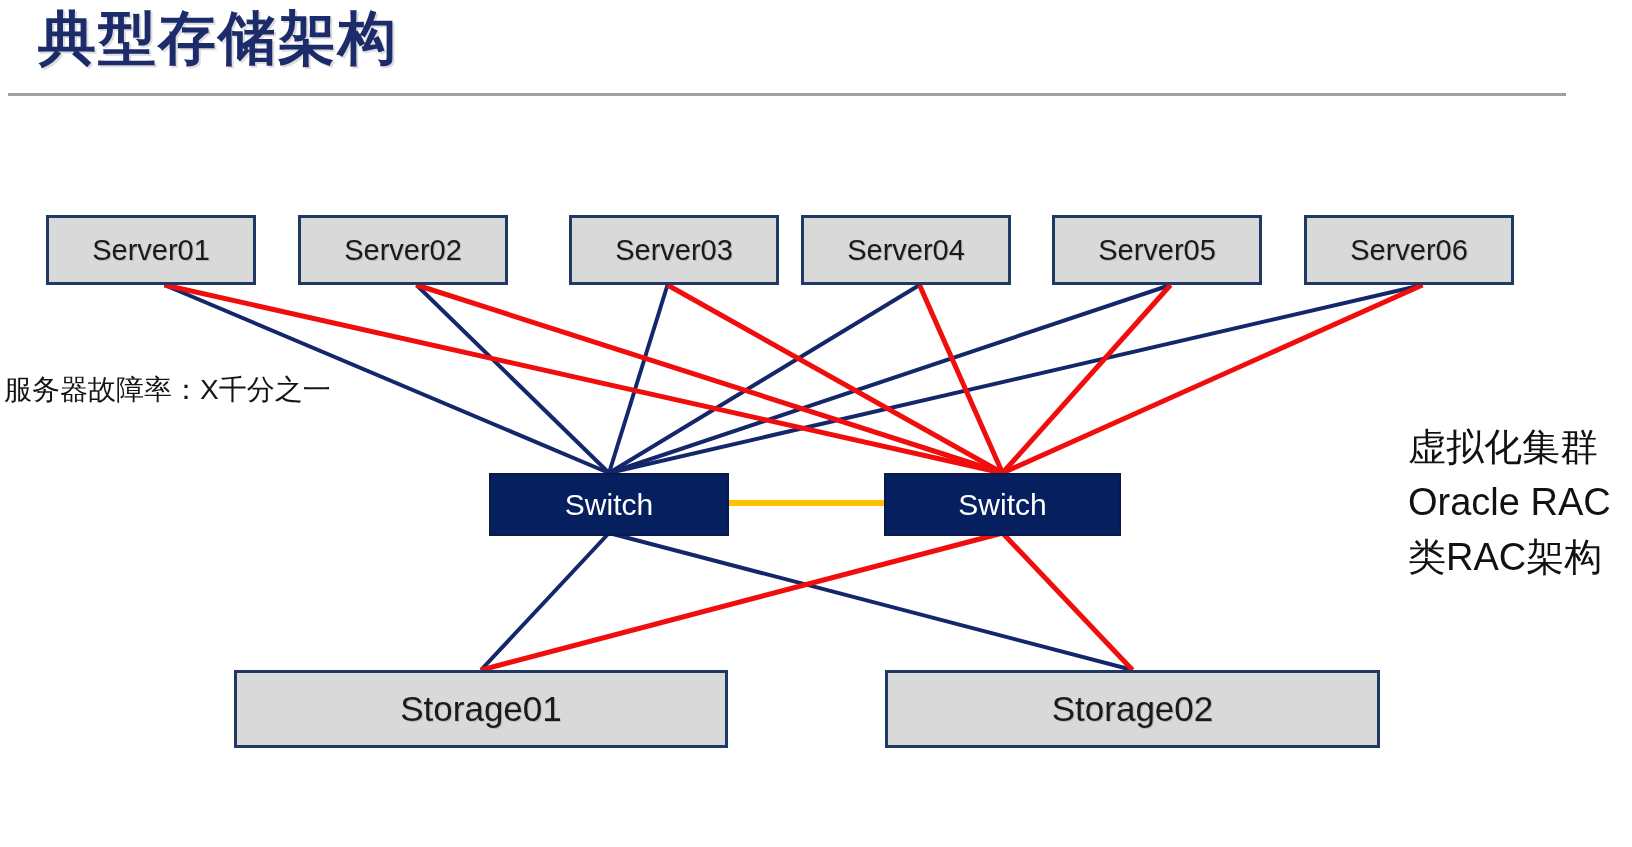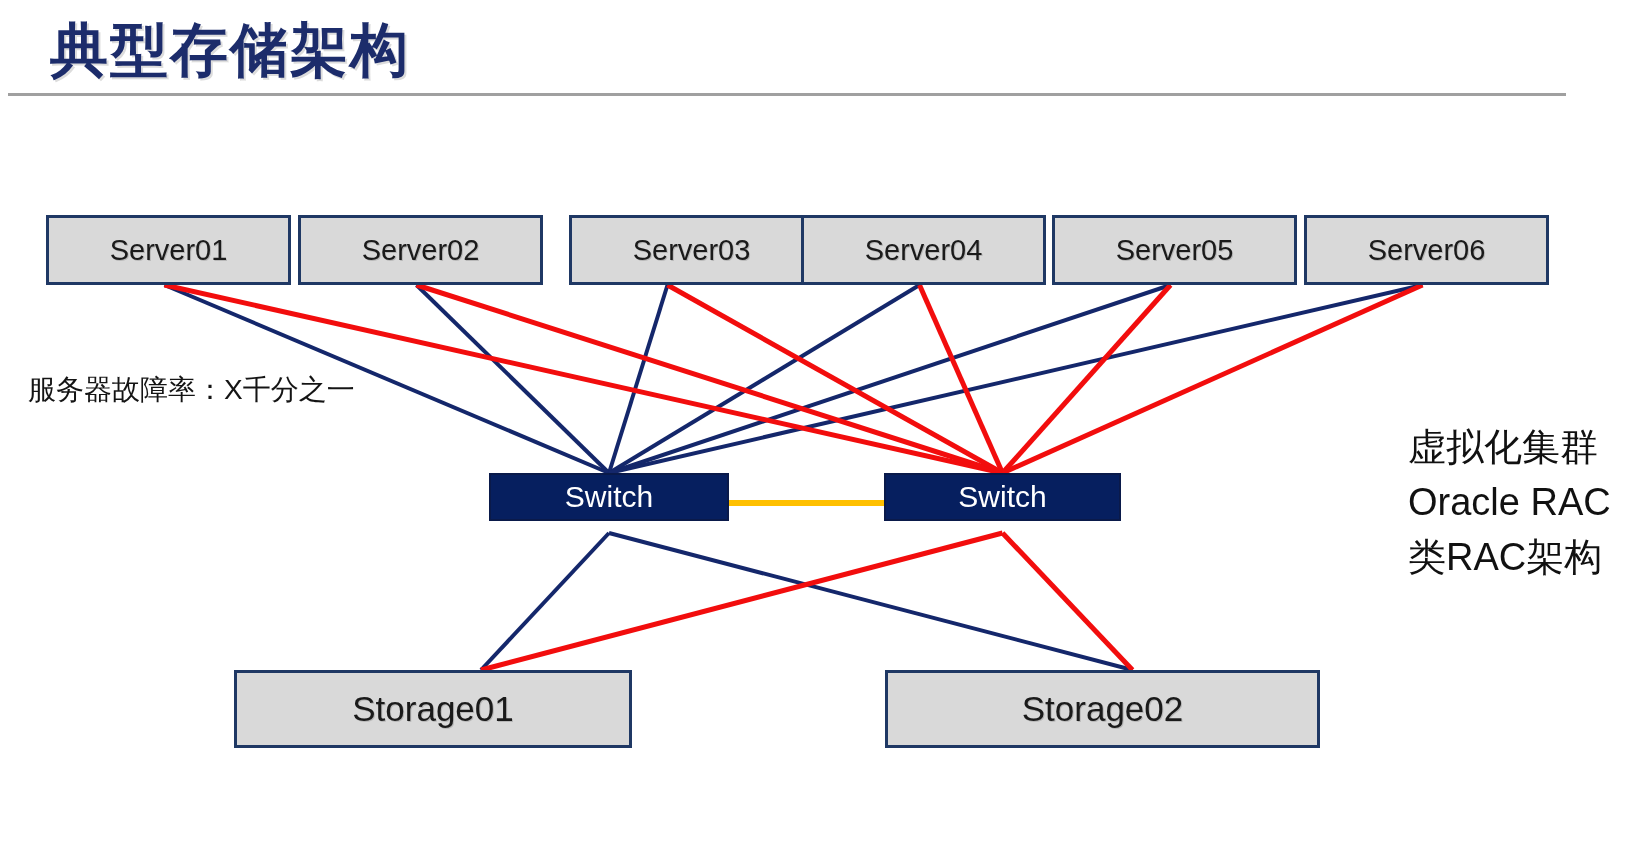--- a/index.html
+++ b/index.html
@@ -2,50 +2,50 @@
 <html style="--navy: #14276B; --red: #F20D0D; --gold: #FFC000; --navy-title: #1C2C6B; --navy-fill: #061F5F; --box-fill: #D9D9D9; --box-border: #1F3864;"><head>
 <meta charset="utf-8">
 <style>
   html,body { margin:0; padding:0; background:#ffffff; }
   #stage {
     position:relative; width:1632px; height:847px; background:#ffffff;
     font-family:"Liberation Sans", sans-serif; overflow:hidden;
   }
   #wires { position:absolute; left:0; top:0; width:1632px; height:847px; z-index:1; }
   .slide-title {
-    position:absolute; left:38px; top:0px; margin:12px; z-index:2;
+    position:absolute; left:38px; top:0px; margin:0; z-index:2;
     font-size:58px; font-weight:bold; color:var(--navy-title,#1C2C6B);
     letter-spacing:2px; text-shadow:2px 2px 0 rgba(140,140,140,0.30);
   }
   .title-rule {
     position:absolute; left:8px; top:93px; width:1558px; height:3px;
     background:#A0A0A0; z-index:2;
   }
   .node {
     position:absolute; z-index:2; box-sizing:border-box;
     display:flex; align-items:center; justify-content:center;
     color:#1a1a1a; text-shadow:1px 1px 0 rgba(120,120,120,0.35);
   }
   .server {
-    width:245px; height:70px; top:215px;
+    width:210px; height:70px; top:215px;
     background:var(--box-fill,#D9D9D9); border:3px solid var(--box-border,#1F3864);
     font-size:29px;
   }
   .switch {
-    height:48px; top:473px;
+    height:63px; top:473px;
     background:var(--navy-fill,#061F5F); border:2px solid #0A1A4A;
     color:#ffffff; font-size:30px; text-shadow:none;text-align:center;
   }
   .storage {
     height:78px; top:670px;
     background:var(--box-fill,#D9D9D9); border:3px solid var(--box-border,#1F3864);
     font-size:35px;
   }
   .annotation {
-    position:absolute; z-index:2; color:#141414; font-size:28px; white-space:nowrap;margin-left:24px;
+    position:absolute; z-index:2; color:#141414; font-size:28px; white-space:nowrap;
   }
   .note-block {
     position:absolute; left:1408px; top:420px; z-index:2;
     color:#111111; font-size:38px; line-height:55px; white-space:nowrap;
   }
 </style>
 </head>
 <body>
 
 <div id="stage">
@@ -92,24 +92,24 @@
     <span>Server06</span>
   </div>
 
   <div class="node switch" style="left:489px; width:240px">
     <span>Switch</span>
   </div>
   <div class="node switch" style="left:884px; width:237px">
     <span>Switch</span>
   </div>
 
-  <div class="node storage" style="left:234px; width:398px">
+  <div class="node storage" style="left:234px; width:494px">
     <span>Storage01</span>
   </div>
-  <div class="node storage" style="left:885px; width:435px">
+  <div class="node storage" style="left:885px; width:495px">
     <span>Storage02</span>
   </div>
 
   <div class="annotation" style="left:4px; top:371px">服务器故障率：X千分之一</div>
 
   <div class="note-block">
     <div>虚拟化集群</div>
     <div>Oracle RAC</div>
     <div>类RAC架构</div>
   </div>

